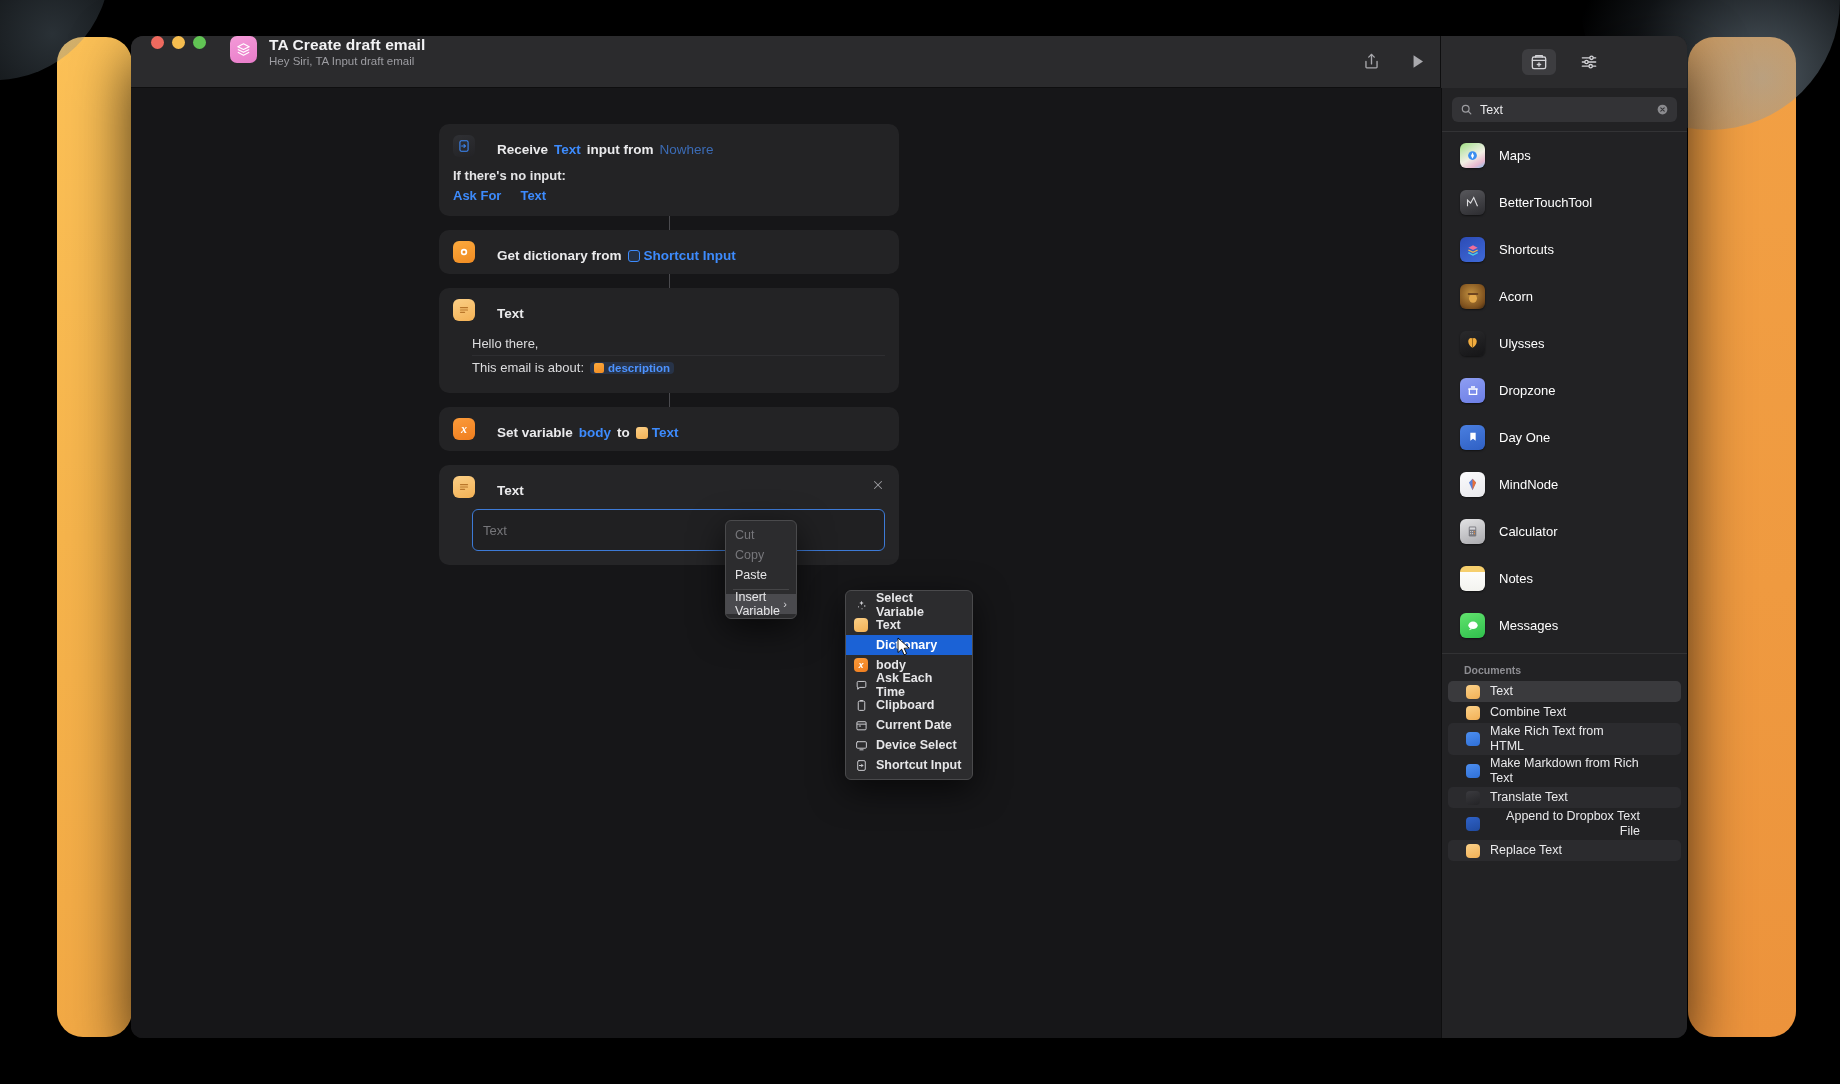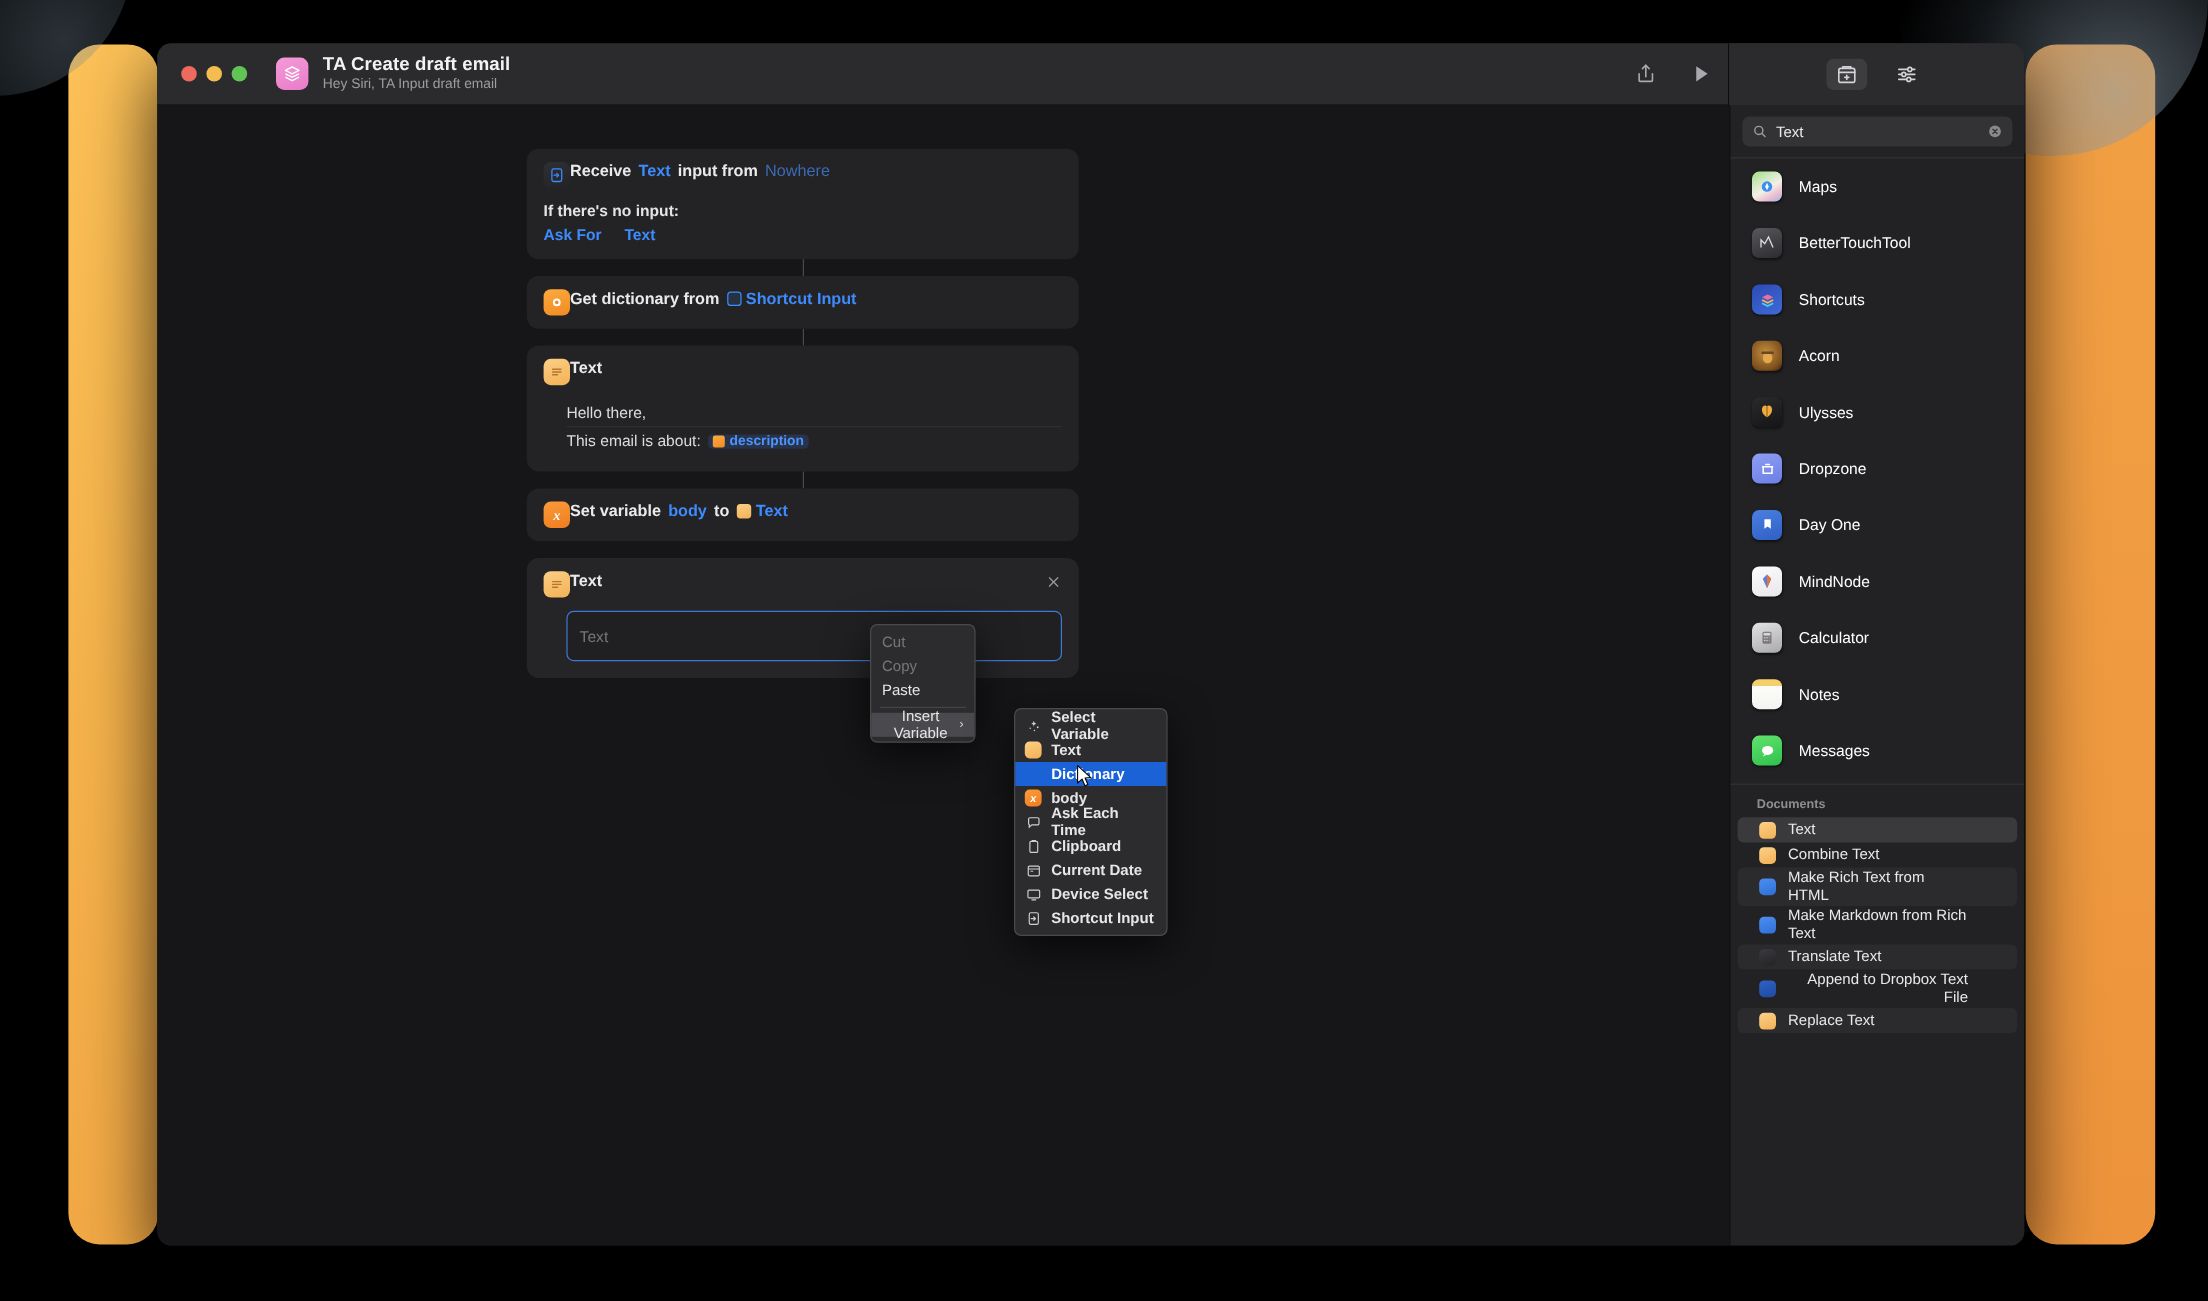--- a/index.html
+++ b/index.html
@@ -51,21 +51,20 @@
     box-shadow: 0 22px 60px rgba(0,0,0,0.75);
     display: flex;
     flex-direction: column;
   }
 
   
   #titlebar {
     height: 52px;
     background: #2b2b2d;
     display: flex;
-    align-items: center;
     position: relative;
     flex: 0 0 52px;
     border-bottom: 1px solid #0e0e0f;
   }
   .traffic {
     display: flex; gap: 8px;
     margin-left: 20px;
   }
   .tl { width: 13px; height: 13px; border-radius: 50%; }
   .tl.red { background: #ee6a5f; }
@@ -151,23 +150,23 @@
   .connector {
     position: absolute;
     left: 50%;
     width: 1px;
     height: 14px;
     background: #4a4a4e;
     bottom: -14px;
   }
   .action-head {
     display: flex;
-    align-items: flex-start;
+    align-items: flex-end;
     padding: 11px 14px;
-    gap: 0;
+    gap: 22px;
   }
   .act-icon {
     width: 22px; height: 22px;
     border-radius: 6px;
     display: flex; align-items: center; justify-content: center;
     flex: 0 0 auto;
   }
   .act-icon svg { width: 14px; height: 14px; }
   .ic-blue { background: linear-gradient(160deg,#2f3034,#232326); }
   .ic-orange { background: linear-gradient(160deg,#fcaa3e,#f08b22); }
@@ -249,28 +248,27 @@
     display: flex; align-items: center;
     padding: 0 10px;
     color: #76767a;
     font-size: 13px;
   }
 
   
   #ctxmenu {
     position: absolute;
     left: 594px; top: 432px;
-    width: 88px;
+    width: 72px;
     background: #2c2c2e;
     border: 0.5px solid #4a4a4c;
     border-radius: 6px;
     box-shadow: 0 10px 34px rgba(0,0,0,0.65);
     padding: 4px 0;
     z-index: 30;
-    text-align: center;
   }
   .mi {
     height: 20px;
     display: flex; align-items: center;
     padding: 0 9px;
     font-size: 12.5px;
     color: #e6e6e8;
     position: relative;
   }
   .mi.disabled { color: #77777b; }

